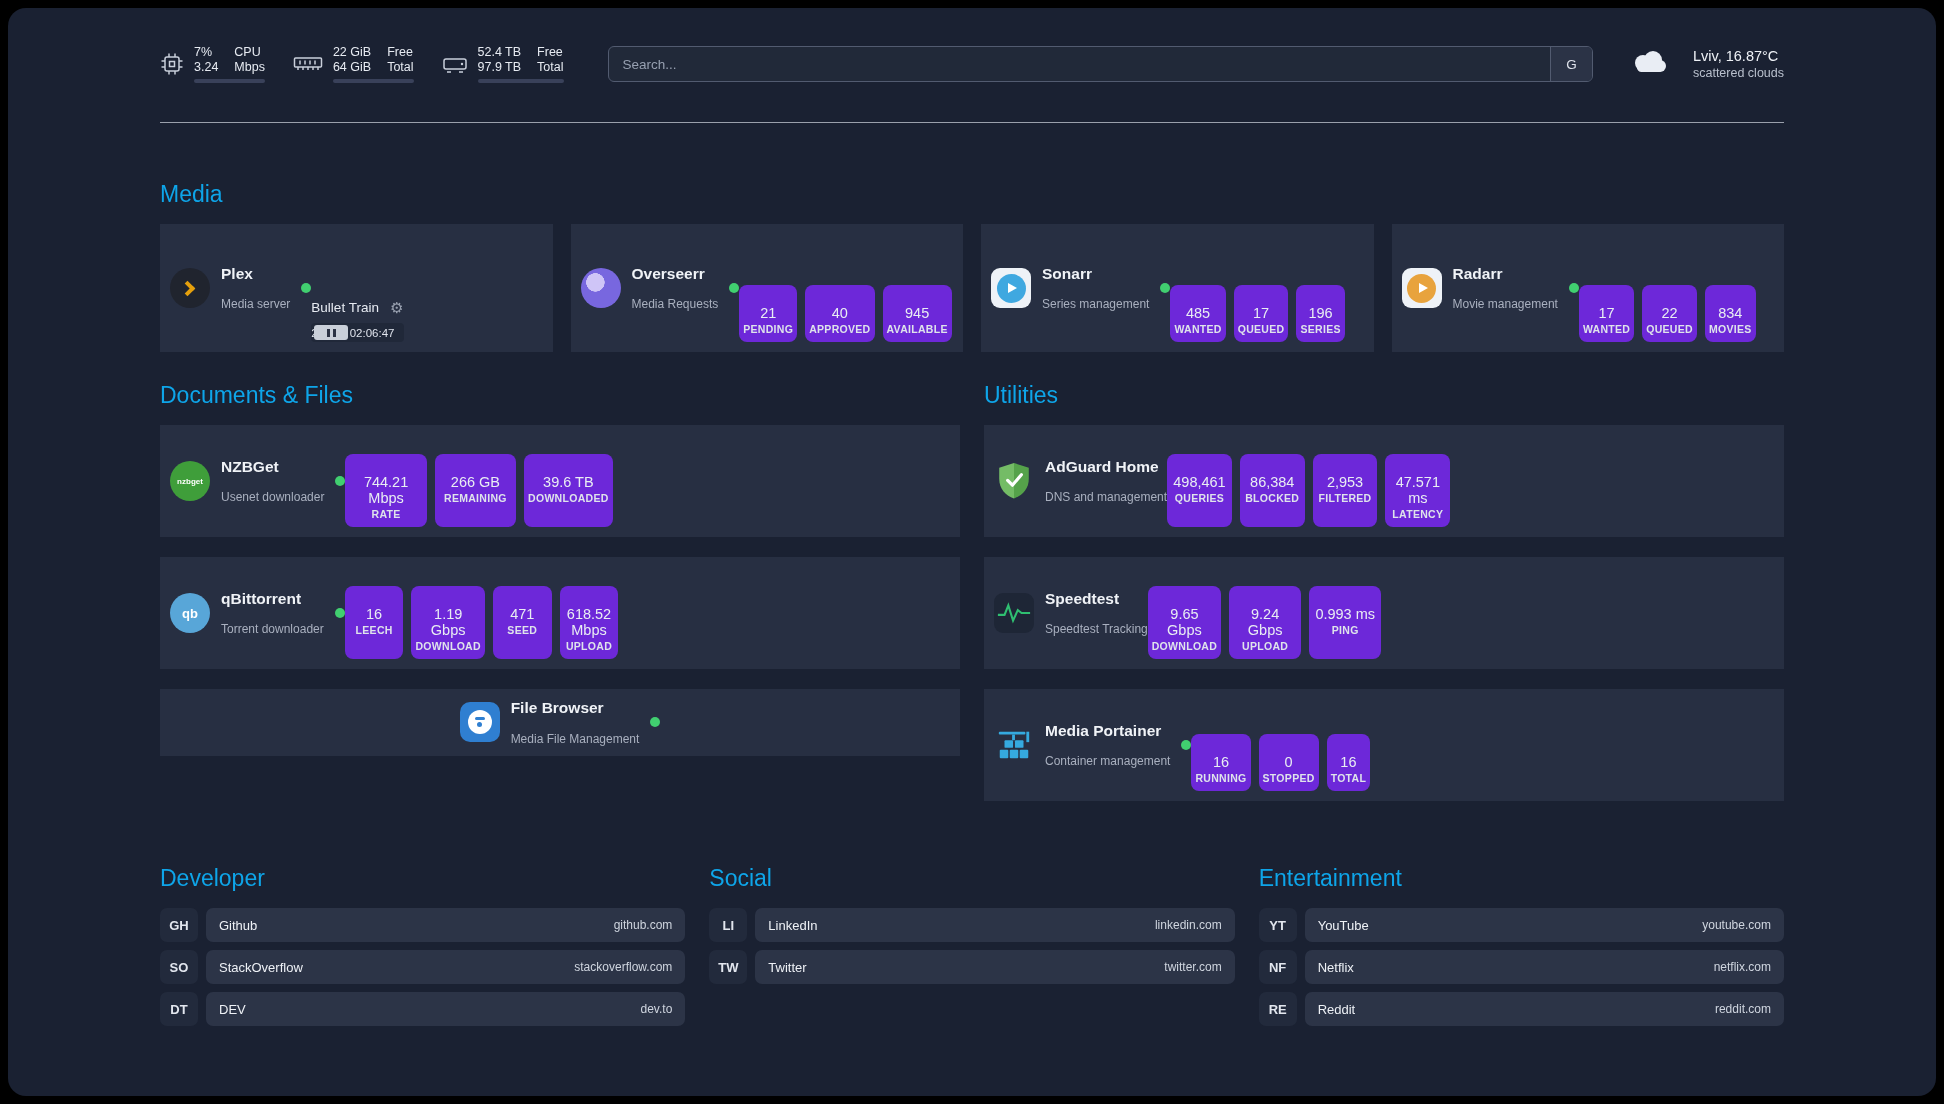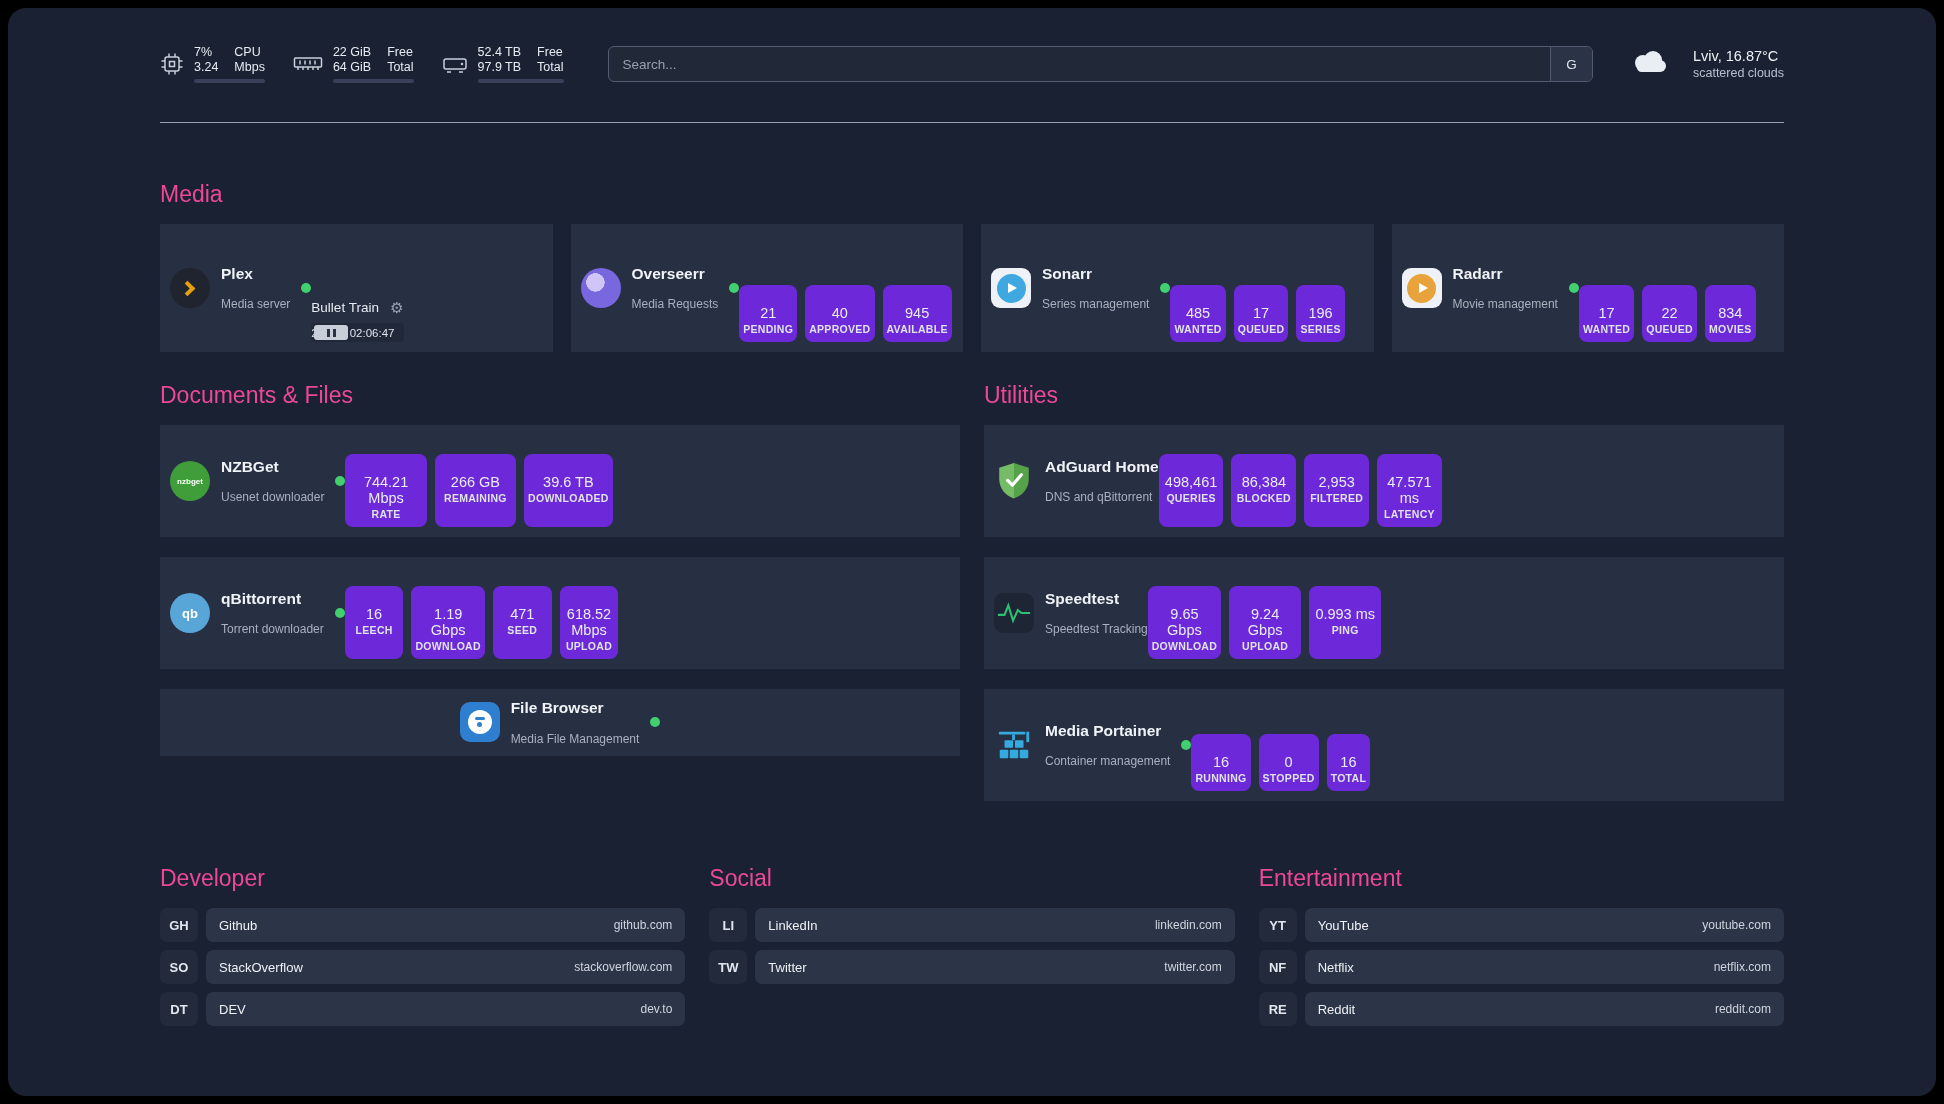--- a/index.html
+++ b/index.html
@@ -24,21 +24,21 @@
   .search-input::placeholder{color:#97a0b1}
   .search-btn{width:42px;display:flex;align-items:center;justify-content:center;border-left:1px solid #525b70;background:#2b3346;font-size:13.5px;color:#dfe3ec}
 
   .weather{display:flex;align-items:center;gap:24px}
   .weather-line1{font-size:14.5px;color:#eef1f6}
   .weather-line2{font-size:12.5px;color:#b9c0cd;margin-top:2px}
 
   .divider{height:1px;background:#9aa0ac;margin-top:34px}
 
   
-  .section-title{font-size:23px;font-weight:500;color:#ec4899}
+  .section-title{font-size:23px;font-weight:500;color:#0ea5e9}
   .section-media{margin-top:58px}
   .media-grid{display:grid;grid-template-columns:repeat(4,1fr);gap:18px;margin-top:16px;align-items:stretch}
   .two-col{display:grid;grid-template-columns:1fr 1fr;gap:24px;margin-top:30px;align-items:start}
   .col-cards{display:flex;flex-direction:column;gap:20px;margin-top:16px}
 
   
   .card{background:#272f42;border-radius:0;padding:10px;display:flex;flex-direction:row}
   .card-media{min-height:128px}
   .card-std{min-height:112px}
   .card-slim{min-height:56px;justify-content:center}
@@ -388,21 +388,21 @@
                         <stop offset="0.5" stop-color="#74bc66"></stop>
                         <stop offset="0.5" stop-color="#55a24a"></stop>
                       </linearGradient>
                     </defs>
                 <path d="M16 1 L30 5.5 V16 c0 9.5-6.3 15.7-14 18.5 C8.3 31.7 2 25.5 2 16 V5.5 Z" fill="url(#ag)"></path>
                 <path d="M10 17.5 l4.5 4.5 L23 12" stroke="#fff" stroke-width="3" fill="none" stroke-linecap="round" stroke-linejoin="round"></path>
               </svg>
             </div>
             <div class="app-meta" data-interactable="false">
               <div class="app-name" data-interactable="false">AdGuard Home</div>
-              <div class="app-sub" data-interactable="false">DNS and qBittorrent</div>
+              <div class="app-sub" data-interactable="false">DNS and management</div>
             </div>
           </div>
           <div class="stats" data-interactable="false">
             <div class="stat" data-interactable="false">
               <div class="stat-value" data-interactable="false">498,461</div>
               <div class="stat-label" data-interactable="false">QUERIES</div>
             </div>
             <div class="stat" data-interactable="false">
               <div class="stat-value" data-interactable="false">86,384</div>
               <div class="stat-label" data-interactable="false">BLOCKED</div>

